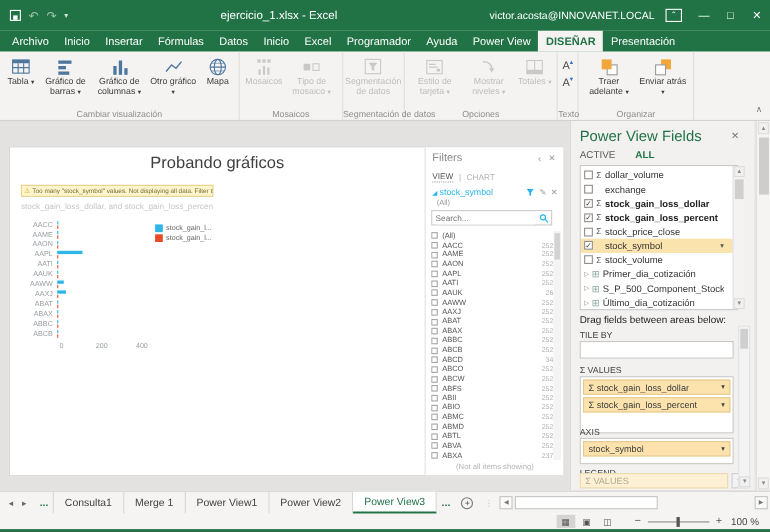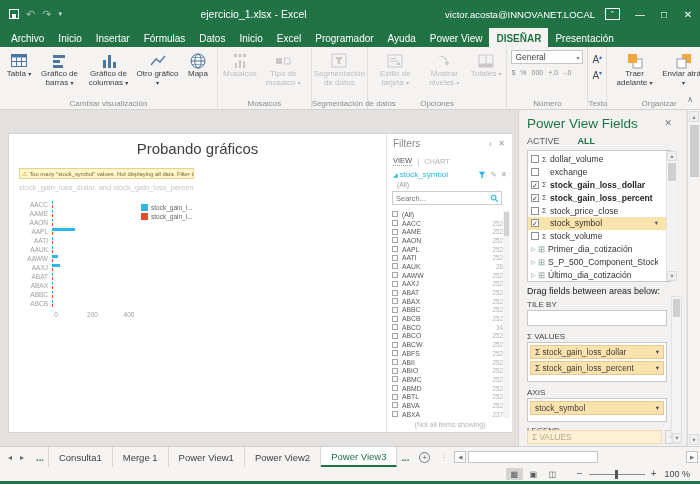--- a/index.html
+++ b/index.html
@@ -346,38 +346,20 @@
                   <rect x="2" y="11.5" width="14" height="3.5" fill="currentColor"></rect>
                 </svg>
               </span>
               <span class="lab">Totales <span class="cr">▾</span></span>
             </div>
           </div>
           <div class="rgroup-label">Opciones</div>
         </div>
         <div class="rgroup">
           <div class="rgroup-content">
-            <div>
-              <div class="num-dd">
-                <span>General</span>
-                <span class="dd">▾</span>
-              </div>
-              <div class="num-icons">
-                <span>$</span>
-                <span>%</span>
-                <span>000</span>
-                <span>+.0</span>
-                <span>-.0</span>
-              </div>
-            </div>
-          </div>
-          <div class="rgroup-label">Número</div>
-        </div>
-        <div class="rgroup">
-          <div class="rgroup-content">
             <div class="txt-btns">
               <span class="ab">A<sup>▴</sup></span>
               <span class="ab">A<sup>▾</sup></span>
             </div>
           </div>
           <div class="rgroup-label">Texto</div>
         </div>
         <div class="rgroup">
           <div class="rgroup-content">
             <div class="bigbtn org">
@@ -738,21 +720,21 @@
         <span class="sbtn" style="top:0">▲</span>
         <div class="fp-listthumb"></div>
         <span class="sbtn" style="bottom:0">▼</span>
       </div>
       <div class="fp-hint">Drag fields between areas below:</div>
 
       <div class="fp-arealab" style="top:190px">TILE BY</div>
       <div class="fp-box" style="top:200px;height:16px" id="tileby-box"></div>
 
       <div class="fp-arealab" style="top:222px">Σ VALUES</div>
-      <div class="fp-box" style="top:232px;height:40px" id="values-box">
+      <div class="fp-box" style="top:232px;height:52px" id="values-box">
           <div class="pill">
             <span class="pill-lab">Σ  stock_gain_loss_dollar</span>
             <span class="pill-dd">▾</span>
           </div>
           <div class="pill">
             <span class="pill-lab">Σ  stock_gain_loss_percent</span>
             <span class="pill-dd">▾</span>
           </div>
         </div>
 

